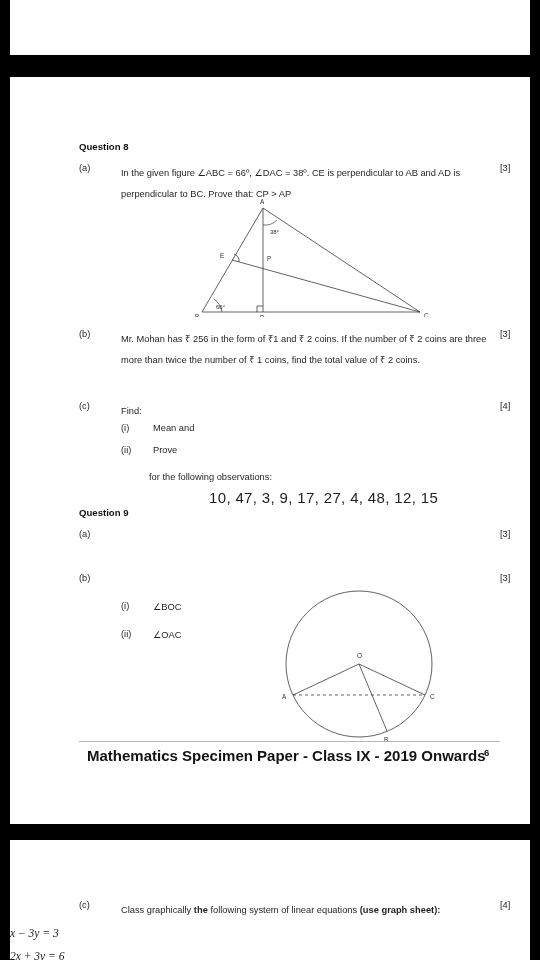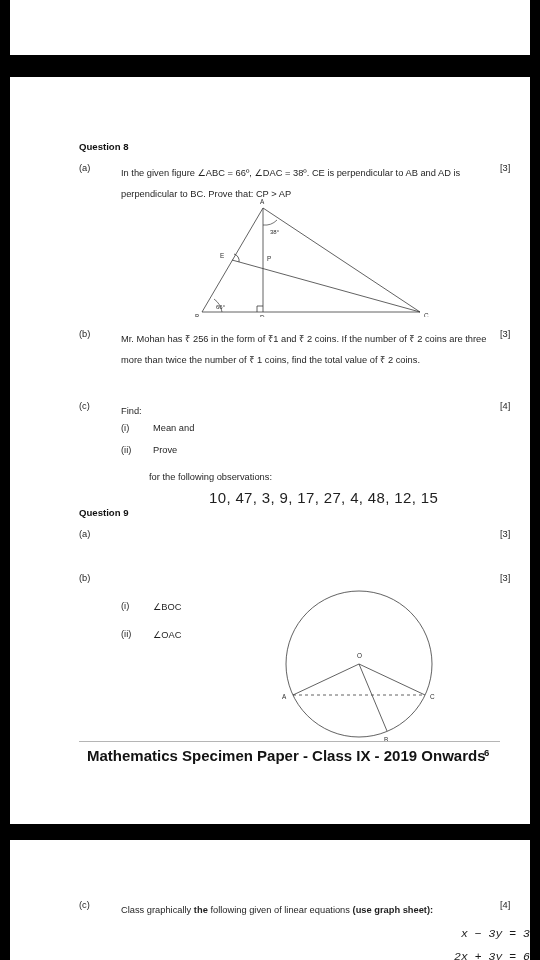--- a/index.html
+++ b/index.html
@@ -135,22 +135,22 @@
     font-size: 9.6px;
     font-weight: bold;
     color: #131313;
   }
 
   
   .eq-line {
     position: absolute;
     left: 0;
     width: 100%;
-    text-align: right;
-    font-family: Liberation Mono, monospace;
+    text-align: left;
+    font-family: Liberation Serif, serif;
     font-style: italic;
     font-size: 11.5px;
     color: #1a1a1a;
   }
 
   .nowrap { white-space: nowrap; }
 </style>
 </head>
 <body>
 
@@ -261,19 +261,19 @@
     <div class="footer-rule"></div>
     <div class="footer-text">Mathematics Specimen Paper - Class IX - 2019 Onwards</div>
     <div class="footer-pagenum">6</div>
   </div>
 </div>
 
 <div class="page" id="page-next">
   <div class="page-inner">
 
     <div class="part-label" style="top:60px;">(c)</div>
-    <div class="part-body nowrap" style="top:60px;"><span>Class graphically </span><span class="bold">the</span><span> following given of linear equations </span><span class="bold">(use graph sheet):</span></div>
+    <div class="part-body nowrap" style="top:60px;"><span>Class graphically </span><span class="bold">the</span><span> following system of linear equations </span><span class="bold">(use graph sheet):</span></div>
     <div class="marks" style="top:60px;">[4]</div>
 
     <div class="eq-line" style="top:87px;">x − 3y = 3</div>
     <div class="eq-line" style="top:110px;">2x + 3y = 6</div>
   </div>
 </div>
 
 </body></html>

